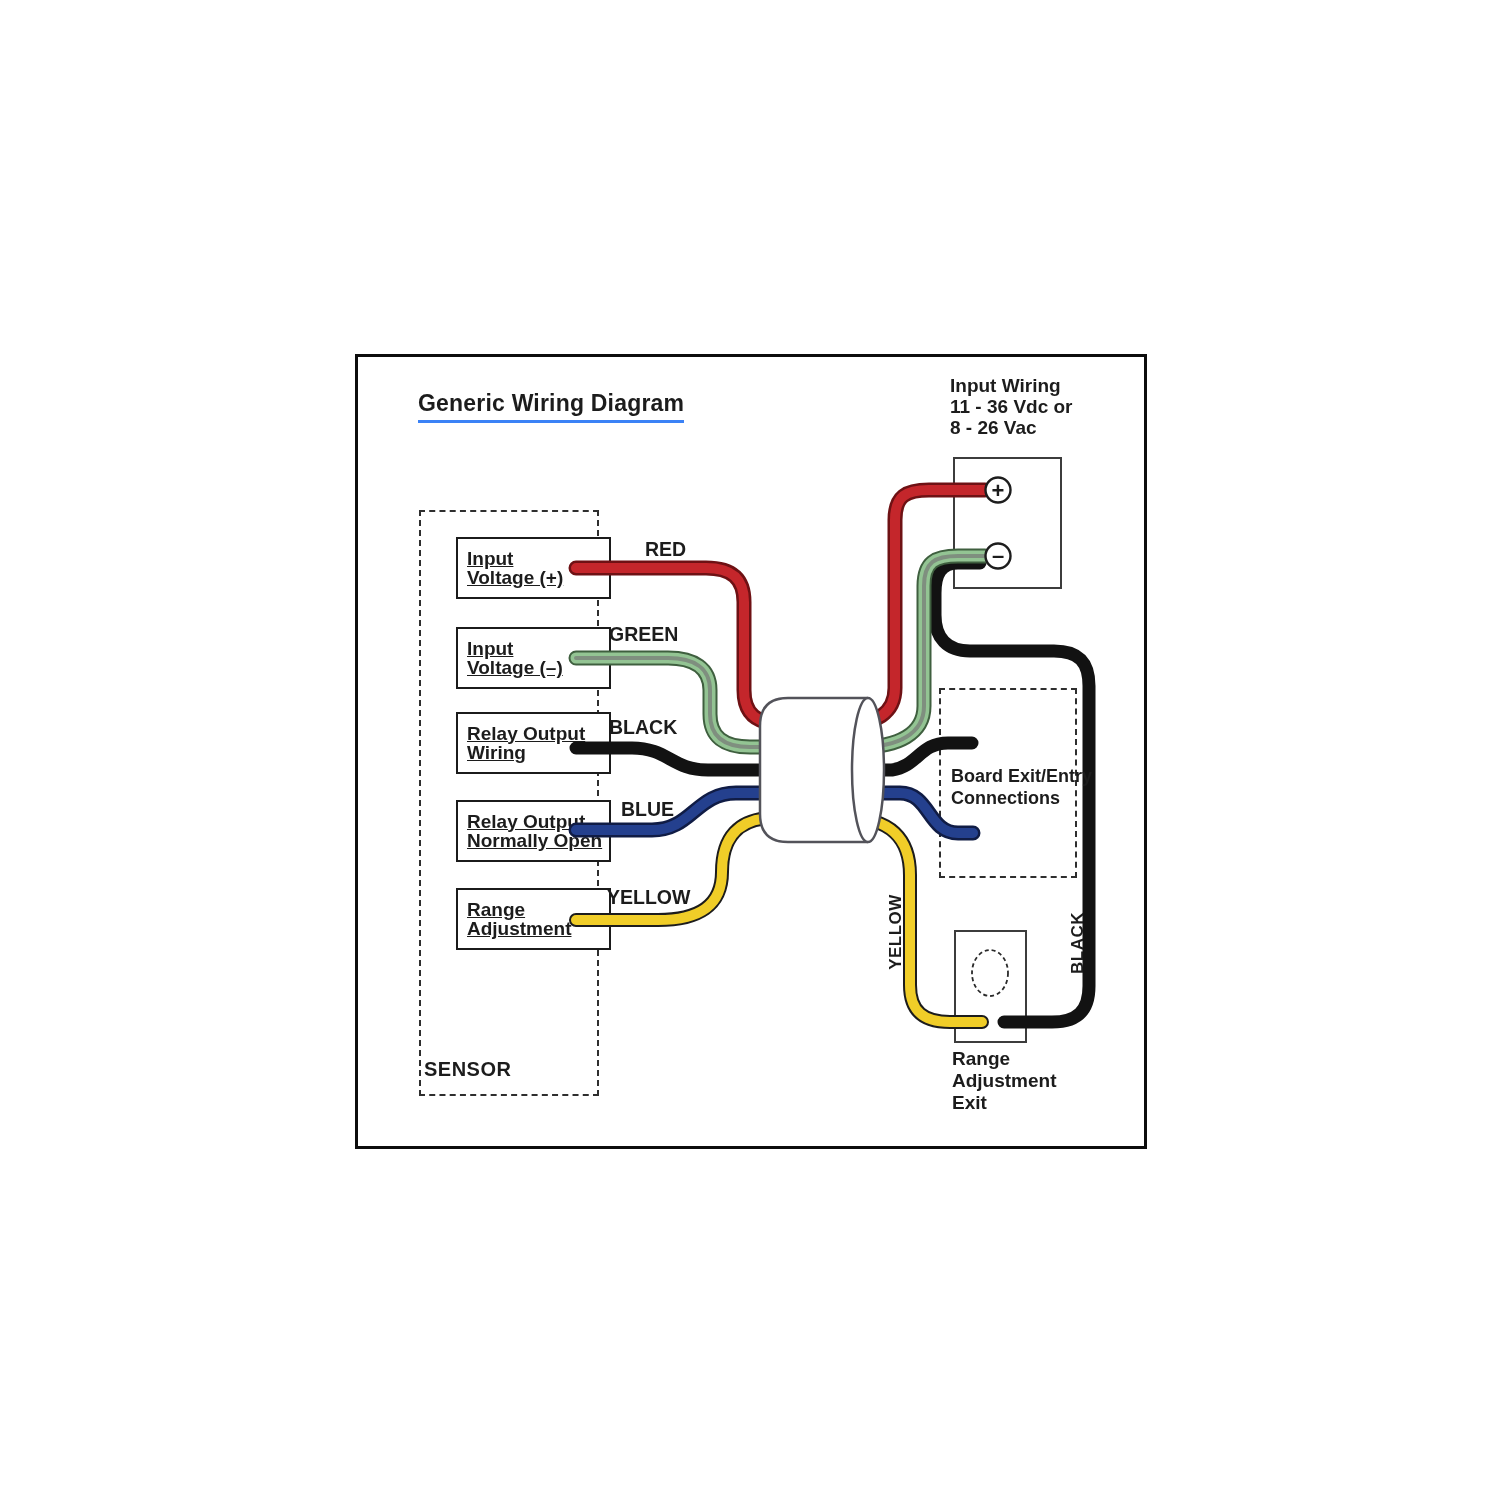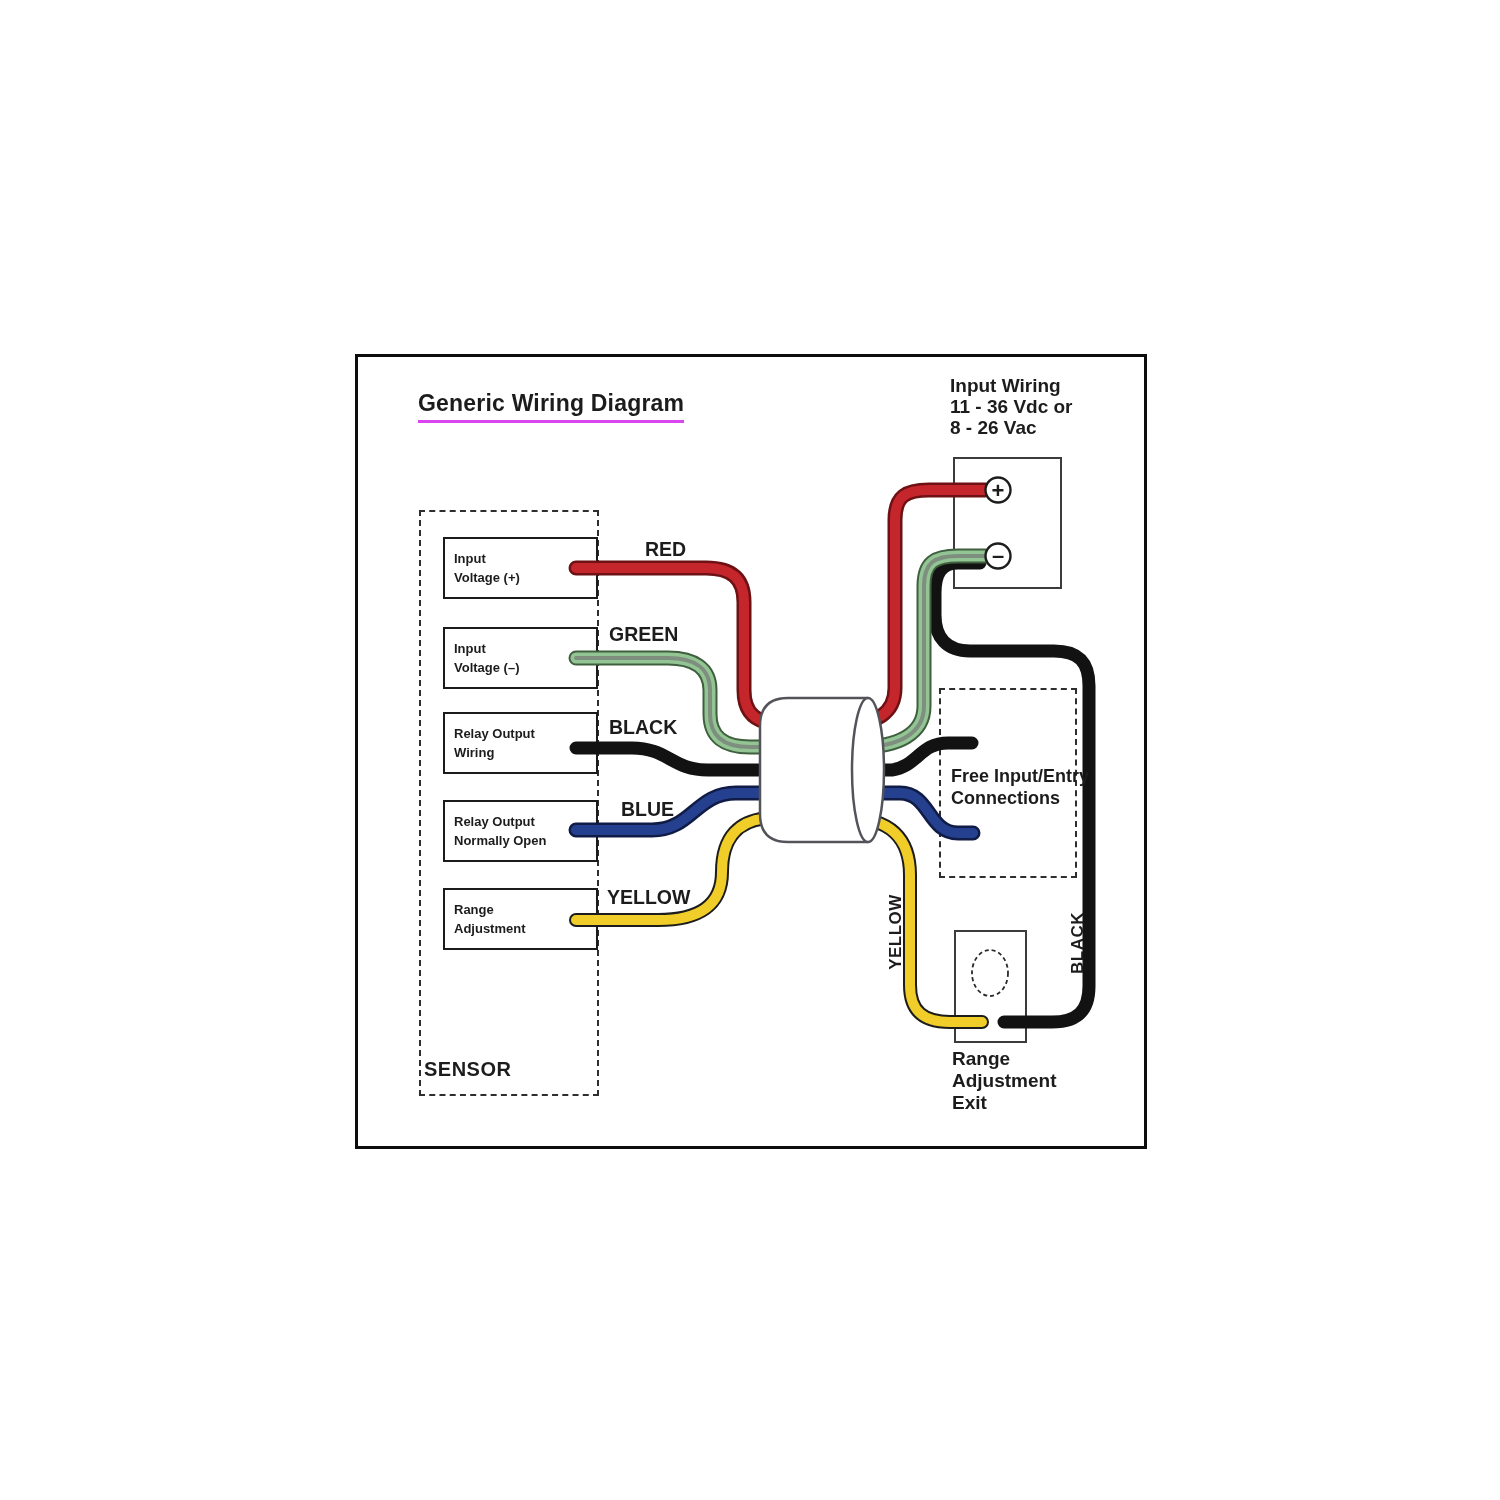--- a/index.html
+++ b/index.html
@@ -7,28 +7,28 @@
     position:relative;width:1500px;height:1500px;background:#ffffff;overflow:hidden;
     font-family:"Liberation Sans","DejaVu Sans",sans-serif;color:#1c1c1c;font-weight:700;
   }
   .abs{position:absolute;}
   .frame{
     left:355px;top:354px;width:786px;height:789px;
     border:3px solid #0d0d0d;background:#ffffff;z-index:1;
   }
   .title{
     left:418px;top:390px;font-size:23px;letter-spacing:0.2px;
-    border-bottom:3px solid #d946ef;padding-bottom:3px;z-index:3;
+    border-bottom:3px solid #3b82f6;padding-bottom:3px;z-index:3;
   }
   .iv-note{left:950px;top:375px;font-size:19px;line-height:21px;z-index:3;}
   .dashedbox{border:2px dashed #2e2e2e;background:transparent;z-index:1;}
   .sensor-box{left:419px;top:510px;width:176px;height:582px;}
   .freeexit-box{left:939px;top:688px;width:134px;height:186px;}
   .solidbox{border:2px solid #1b1b1b;background:#ffffff;z-index:1;}
-  .termbox{left:443px;width:142px;height:58px;display:flex;flex-direction:column;justify-content:center;padding-left:9px;font-size:13px;line-height:19.5px;}
+  .termbox{left:456px;width:142px;height:58px;display:flex;flex-direction:column;justify-content:center;padding-left:9px;font-size:19px;line-height:19.5px;text-decoration:underline;}
   .t1{top:537px;} .t2{top:627px;} .t3{top:712px;} .t4{top:800px;} .t5{top:888px;}
   .wirelabel{font-size:19.5px;z-index:3;}
   .sensor-label{left:424px;top:1058px;width:170px;text-align:left;font-size:20px;letter-spacing:0.5px;z-index:3;}
   .terminal-box{left:953px;top:457px;width:105px;height:128px;border:2px solid #3c3c3c;background:#ffffff;z-index:1;}
   .freeexit-label{left:951px;top:765px;font-size:18px;line-height:22px;white-space:nowrap;z-index:3;}
   .rangeboard-box{left:954px;top:930px;width:69px;height:109px;border:2px solid #3c3c3c;background:#ffffff;z-index:1;}
   .rangeboard-label{left:952px;top:1048px;font-size:19px;line-height:22px;z-index:3;}
   .vlabel{font-size:17px;letter-spacing:0.5px;transform:translate(-50%,-50%) rotate(-90deg);white-space:nowrap;z-index:3;}
   .v-yellow{left:896px;top:932px;}
   .v-black{left:1078px;top:943px;}
@@ -76,21 +76,21 @@
   </div>
 
   <div class="abs wirelabel" style="left:612px;top:538px;margin-left:33px;">RED</div>
   <div class="abs wirelabel" style="left:609px;top:623px;">GREEN</div>
   <div class="abs wirelabel" style="left:609px;top:716px;">BLACK</div>
   <div class="abs wirelabel" style="left:621px;top:798px;">BLUE</div>
   <div class="abs wirelabel" style="left:607px;top:886px;">YELLOW</div>
 
   <div class="abs dashedbox freeexit-box"></div>
   <div class="abs freeexit-label">
-    <div>Free Input/Entry</div>
+    <div>Board Exit/Entry</div>
     <div>Connections</div>
   </div>
 
   <div class="abs rangeboard-box"></div>
   <div class="abs rangeboard-label">
     <div>Range</div>
     <div>Adjustment</div>
     <div>Exit</div>
   </div>
 

